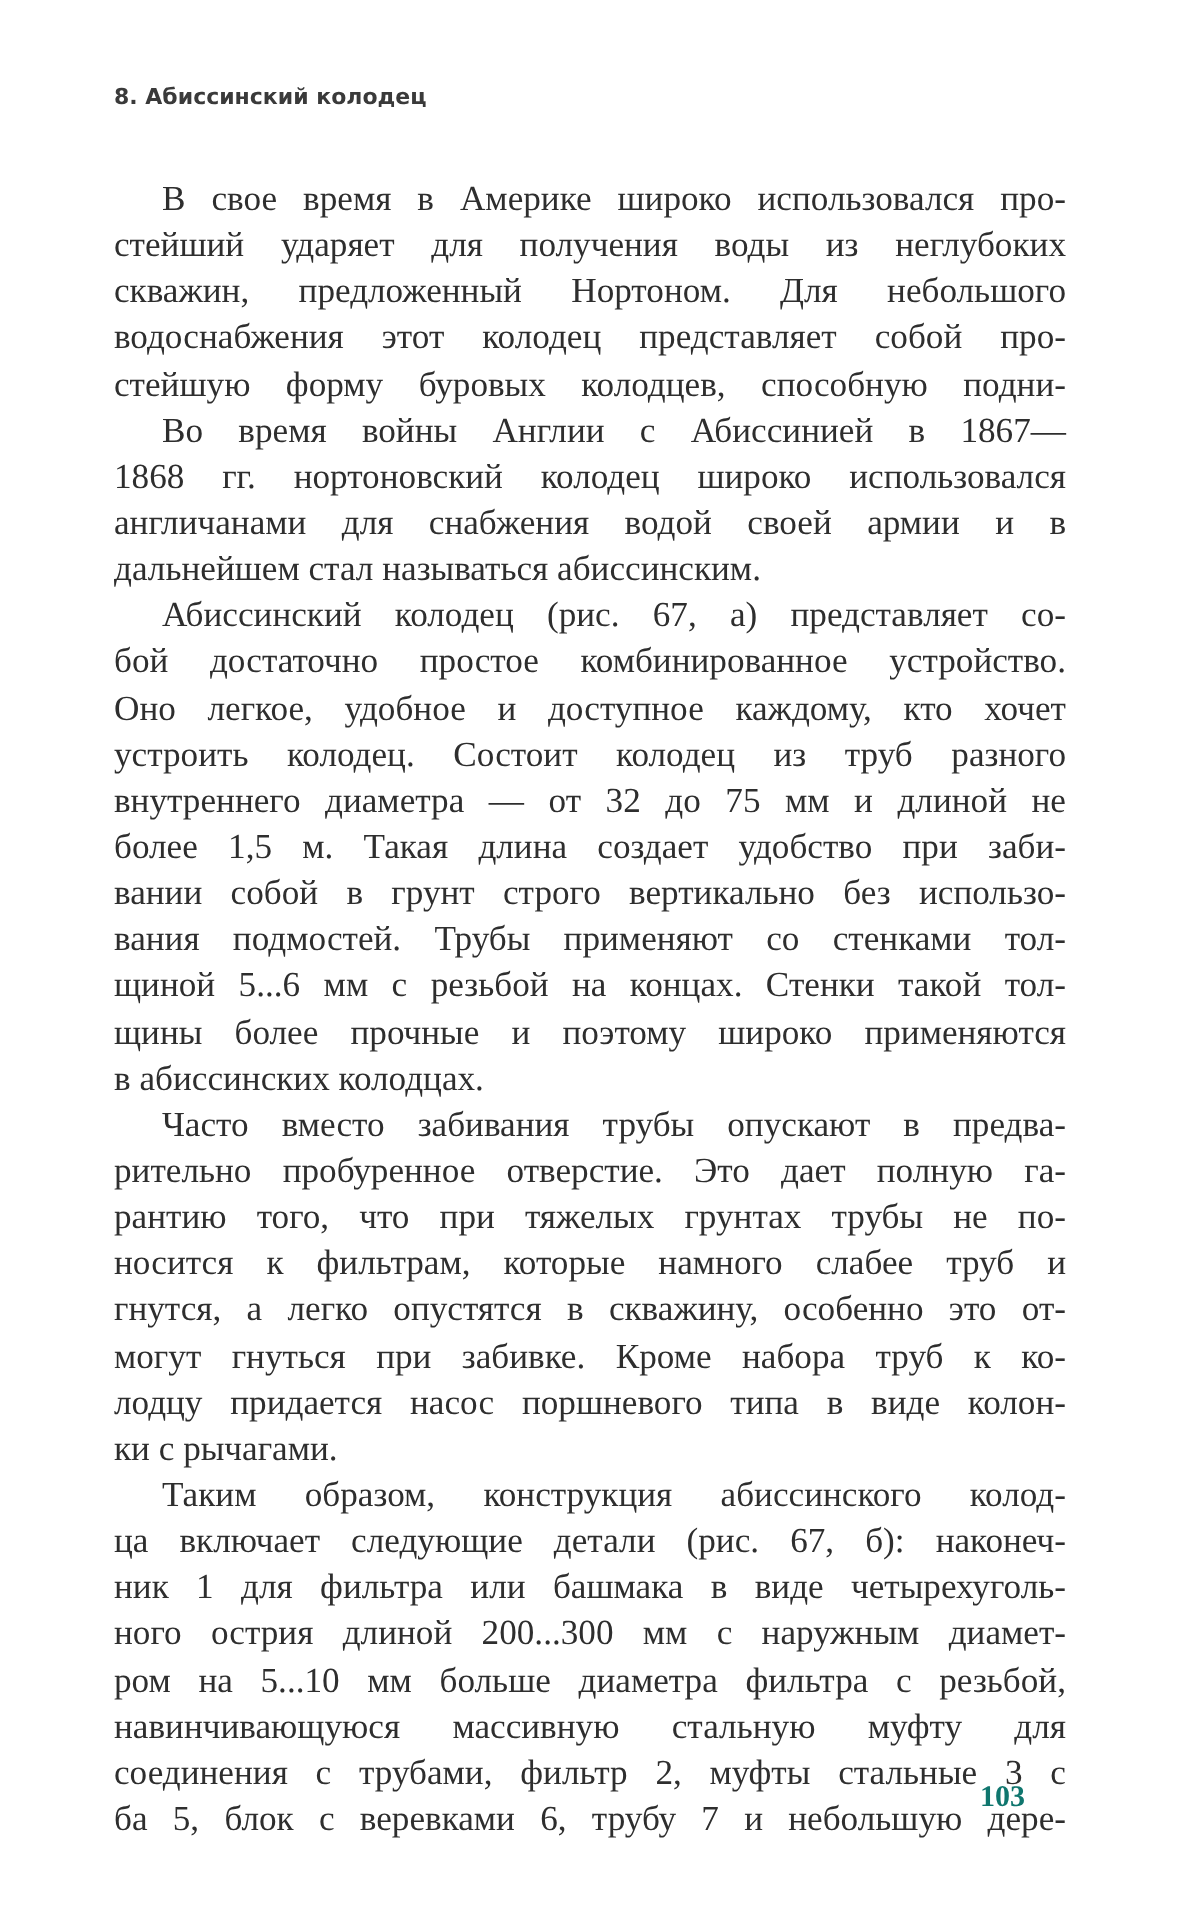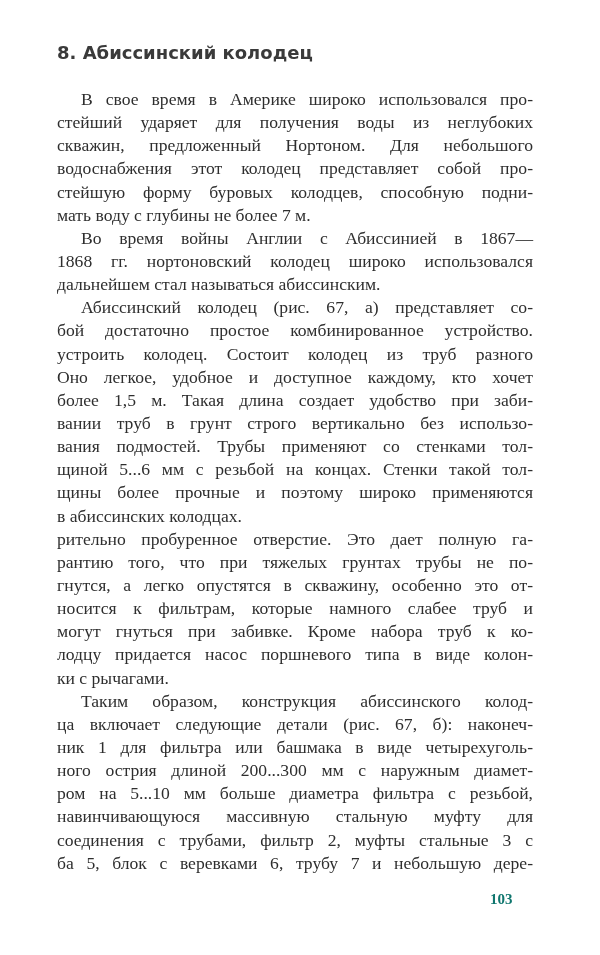--- a/index.html
+++ b/index.html
@@ -4,21 +4,21 @@
 <style>
   html, body { margin: 0; padding: 0; }
   body {
     width: 600px; height: 955px; background: #ffffff; overflow: hidden;
     position: relative;
   }
   .page { position: absolute; left: 0; top: 0; width: 600px; height: 955px; }
   .heading {
     position: absolute; left: 57px; top: 42px;
     font-family: "DejaVu Sans", sans-serif; font-weight: bold;
-    font-size: 18px; color: #3a3a3a; letter-spacing: 0px; white-space: nowrap;
+    font-size: 11px; color: #3a3a3a; letter-spacing: 0px; white-space: nowrap;
   }
   .body-text {
     position: absolute; left: 57px; top: 88px; width: 476px;
     font-family: "Liberation Serif", serif; font-size: 17.6px; color: #2e2e2e;
   }
   .para { margin: 0; }
   .line {
     display: block; height: 23.15px; line-height: 23.15px; white-space: nowrap;
     text-align: justify; text-align-last: justify; overflow: visible;
   }
@@ -36,44 +36,46 @@
 <div class="page">
   <div class="heading">8. Абиссинский колодец</div>
 
   <div class="body-text" id="body-text">
       <div class="para">
         <span class="line indent">В свое время в Америке широко использовался про-</span>
         <span class="line">стейший ударяет для получения  воды из неглубоких</span>
         <span class="line">скважин, предложенный Нортоном.  Для небольшого</span>
         <span class="line">водоснабжения этот колодец представляет собой про-</span>
         <span class="line">стейшую форму буровых колодцев, способную подни-</span>
-        <span class="line last">мать воду с глубины не более 7 м.</span>
       </div>
       <div class="para">
         <span class="line indent">Во время  войны  Англии  с  Абиссинией в 1867—</span>
         <span class="line">1868 гг. нортоновский колодец широко использовался</span>
+        <span class="line">англичанами для снабжения  водой своей армии и в</span>
         <span class="line last">дальнейшем стал называться абиссинским.</span>
       </div>
       <div class="para">
         <span class="line indent">Абиссинский колодец  (рис. 67, а)  представляет со-</span>
         <span class="line">бой достаточно простое комбинированное устройство.</span>
+        <span class="line">Оно легкое, удобное и доступное каждому, кто хочет</span>
         <span class="line">устроить колодец. Состоит колодец из труб разного</span>
-        <span class="line">Оно легкое, удобное и доступное каждому, кто хочет</span>
+        <span class="line">внутреннего диаметра — от 32 до 75 мм и длиной не</span>
         <span class="line">более 1,5 м. Такая длина создает удобство при заби-</span>
-        <span class="line">вании труб в грунт строго вертикально без использо-</span>
+        <span class="line">вании собой в грунт строго вертикально без использо-</span>
         <span class="line">вания подмостей. Трубы применяют со стенками тол-</span>
         <span class="line">щиной 5...6 мм с резьбой на концах. Стенки такой тол-</span>
         <span class="line">щины более прочные и поэтому широко применяются</span>
         <span class="line last">в абиссинских колодцах.</span>
       </div>
       <div class="para">
+        <span class="line indent">Часто вместо забивания трубы опускают в предва-</span>
         <span class="line">рительно пробуренное отверстие. Это дает полную га-</span>
         <span class="line">рантию того, что при тяжелых грунтах трубы не по-</span>
+        <span class="line">носится к фильтрам, которые намного слабее труб и</span>
         <span class="line">гнутся, а легко опустятся в скважину, особенно это от-</span>
-        <span class="line">носится к фильтрам, которые намного слабее труб и</span>
         <span class="line">могут гнуться при забивке. Кроме набора труб к ко-</span>
         <span class="line">лодцу придается насос поршневого типа в виде колон-</span>
         <span class="line last">ки с рычагами.</span>
       </div>
       <div class="para">
         <span class="line indent">Таким образом, конструкция абиссинского колод-</span>
         <span class="line">ца включает следующие детали (рис. 67, б): наконеч-</span>
         <span class="line">ник 1 для фильтра или башмака в виде четырехуголь-</span>
         <span class="line">ного острия длиной 200...300 мм с наружным диамет-</span>
         <span class="line">ром на 5...10 мм больше диаметра фильтра с резьбой,</span>

